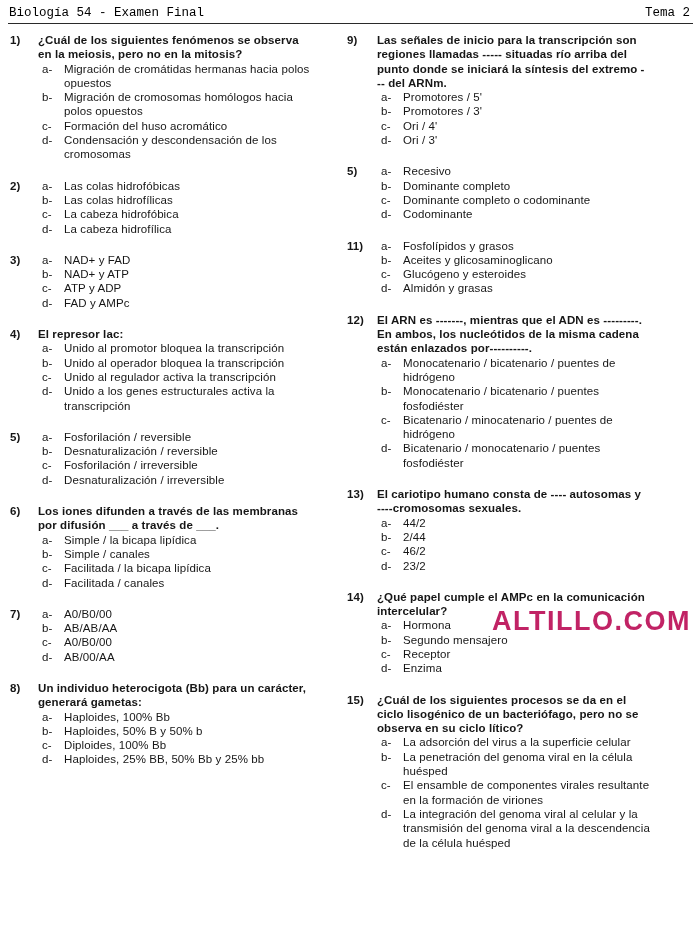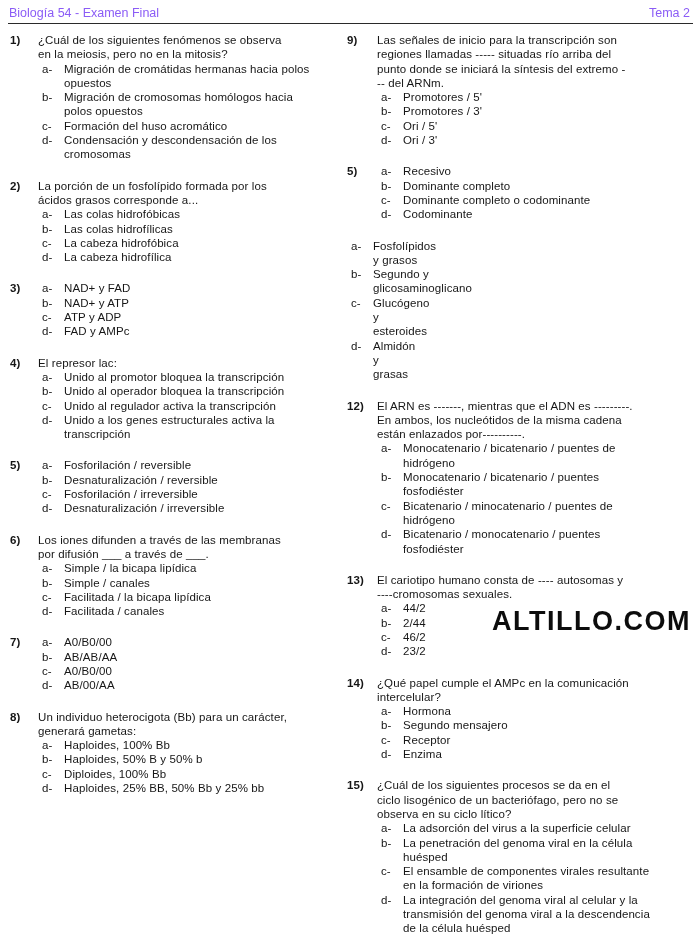--- a/index.html
+++ b/index.html
@@ -14,21 +14,22 @@
     width: 700px; height: 952px;
     overflow: hidden;
   }
   .header {
     display: flex;
     justify-content: space-between;
     align-items: baseline;
     padding: 6px 10px 0 9px;
     font-size: 12.5px;
     line-height: 15px;
-    color: #8b5cf6;
+    color: #000000;
+    font-family: Liberation Mono, monospace;
   }
   .rule {
     border: 0;
     border-top: 1.6px solid #2a2a2a;
     margin: 2px 7px 0 8px;
   }
   .cols {
     display: flex;
     margin-top: 9px;
   }
@@ -38,21 +39,21 @@
   .q {
     display: grid;
     grid-template-columns: 28px 1fr;
     margin-bottom: 17px;
     font-size: 11.5px;
     line-height: 14.3px;
     letter-spacing: 0.1px;
   }
   .col-right .q { grid-template-columns: 30px 1fr; }
   .q-num { font-weight: bold; }
-  .q-stem { font-weight: normal; white-space: pre-line; }
+  .q-stem { font-weight: bold; white-space: pre-line; }
   .opts { margin-left: 4px; }
   .opt {
     display: grid;
     grid-template-columns: 22px 1fr;
   }
   .opt-text { white-space: pre-line; }
   .watermark {
     position: absolute;
     left: 492px; top: 606px;
     font-size: 27px;
@@ -101,22 +102,20 @@
     <span class="opt-text">Condensación y descondensación de los
 cromosomas</span>
   </div>
 </div>
     </div>
   </div>
 
   <div class="q">
     <span class="q-num">2)</span>
     <div class="q-body">
-      <div class="q-stem">La porción de un fosfolípido formada por los
-ácidos grasos corresponde a...</div>
       <div class="opts">
   <div class="opt">
     <span class="opt-letter">a-</span>
     <span class="opt-text">Las colas hidrofóbicas</span>
   </div>
 
   <div class="opt">
     <span class="opt-letter">b-</span>
     <span class="opt-text">Las colas hidrofílicas</span>
   </div>
@@ -316,21 +315,21 @@
     <span class="opt-text">Promotores / 5'</span>
   </div>
 
   <div class="opt">
     <span class="opt-letter">b-</span>
     <span class="opt-text">Promotores / 3'</span>
   </div>
 
   <div class="opt">
     <span class="opt-letter">c-</span>
-    <span class="opt-text">Ori / 5'</span>
+    <span class="opt-text">Ori / 4'</span>
   </div>
 
   <div class="opt">
     <span class="opt-letter">d-</span>
     <span class="opt-text">Ori / 3'</span>
   </div>
 </div>
     </div>
   </div>
 
@@ -355,30 +354,31 @@
 
   <div class="opt">
     <span class="opt-letter">d-</span>
     <span class="opt-text">Codominante</span>
   </div>
 </div>
     </div>
   </div>
 
   <div class="q">
+    <span class="q-num">11)</span>
     <div class="q-body">
       <div class="opts">
   <div class="opt">
     <span class="opt-letter">a-</span>
     <span class="opt-text">Fosfolípidos y grasos</span>
   </div>
 
   <div class="opt">
     <span class="opt-letter">b-</span>
-    <span class="opt-text">Segundo y glicosaminoglicano</span>
+    <span class="opt-text">Aceites y glicosaminoglicano</span>
   </div>
 
   <div class="opt">
     <span class="opt-letter">c-</span>
     <span class="opt-text">Glucógeno y esteroides</span>
   </div>
 
   <div class="opt">
     <span class="opt-letter">d-</span>
     <span class="opt-text">Almidón y grasas</span>
@@ -507,14 +507,14 @@
     <span class="opt-letter">d-</span>
     <span class="opt-text">La integración del genoma viral al celular y la
 transmisión del genoma viral a la descendencia
 de la célula huésped</span>
   </div>
 </div>
     </div>
   </div>
 </div>
   </div>
-  <div class="watermark" style="color: #000000;">ALTILLO.COM</div>
+  <div class="watermark" style="color: #be185d;">ALTILLO.COM</div>
 </div>
 
 </body></html>

